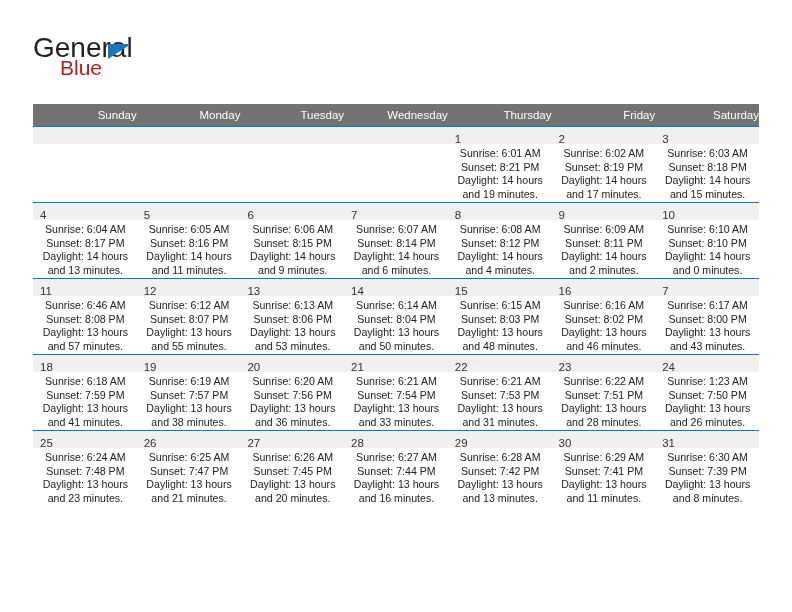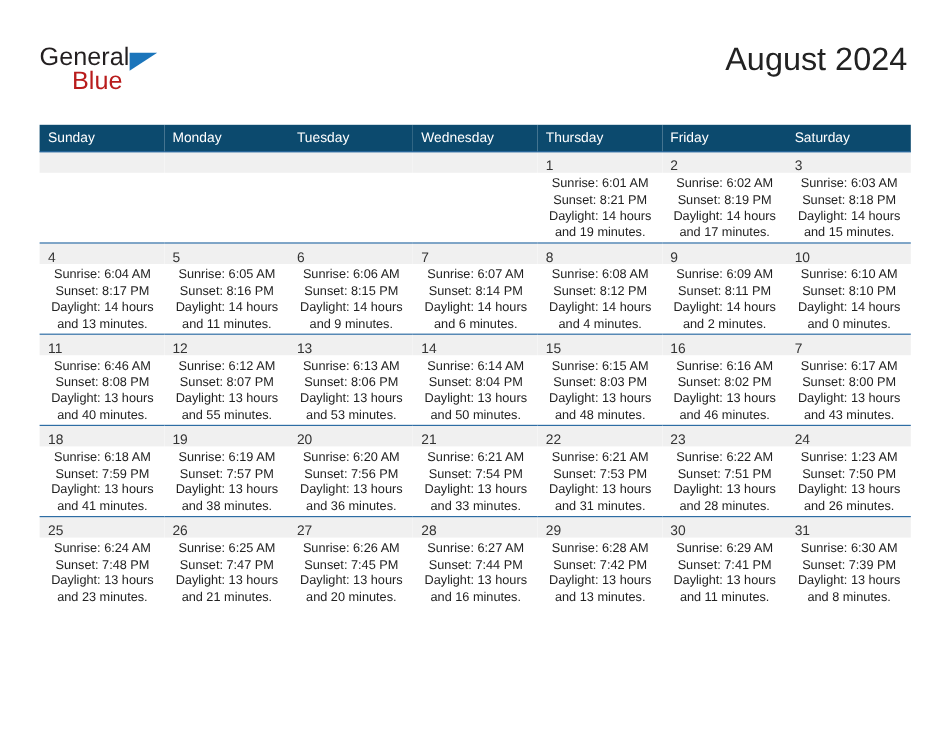--- a/index.html
+++ b/index.html
@@ -33,21 +33,21 @@
     position: absolute;
     left: 33px;
     top: 36px;
     width: 200px;
     height: 50px;
   }
   .brand-general {
     position: absolute;
     left: 0;
     top: 0;
-    font-size: 21px;
+    font-size: 28px;
     letter-spacing: 0px;
     color: #231f20;
     line-height: 24px;
     white-space: nowrap;
   }
   .brand-blue {
     position: absolute;
     left: 27px;
     top: 20px;
     font-size: 21px;
@@ -86,25 +86,25 @@
   
   .calendar {
     position: absolute;
     left: 33px;
     top: 104px;
     width: 726px;
     border-collapse: collapse;
     table-layout: fixed;
   }
   .calendar th {
-    background: #0c4a6e;
+    background: #737373;
     color: #ffffff;
     font-size: 11.5px;
     font-weight: normal;
-    text-align: left;
+    text-align: right;
     padding: 5px 0 5px 7px;
     height: 11px;
     border: none;
     margin-left: 48px;
   }
   .calendar td {
     vertical-align: top;
     padding: 0;
     border: none;
     border-top: 1.6px solid #2e6da4;
@@ -143,21 +143,20 @@
 <body>
 
 <div class="page">
 
   <div class="header">
     <div class="brand">
       <span class="brand-general">General</span>
       <span class="brand-triangle"></span>
       <span class="brand-blue">Blue</span>
     </div>
-    <div class="title">August 2024</div>
   </div>
 
   <table class="calendar">
     <thead>
       <tr>
         <th>Sunday</th>
         <th>Monday</th>
         <th>Tuesday</th>
         <th>Wednesday</th>
         <th>Thursday</th>
@@ -272,21 +271,21 @@
             </div>
           </td>
         </tr>
         <tr class="week">
           <td>
             <div class="daynum-strip"><span class="daynum">11</span></div>
             <div class="cell-body">
               <div class="cell-line">Sunrise: 6:46 AM</div>
               <div class="cell-line">Sunset: 8:08 PM</div>
               <div class="cell-line">Daylight: 13 hours</div>
-              <div class="cell-line">and 40 minutes.</div>
+              <div class="cell-line">and 57 minutes.</div>
             </div>
           </td>
           <td>
             <div class="daynum-strip"><span class="daynum">12</span></div>
             <div class="cell-body">
               <div class="cell-line">Sunrise: 6:12 AM</div>
               <div class="cell-line">Sunset: 8:07 PM</div>
               <div class="cell-line">Daylight: 13 hours</div>
               <div class="cell-line">and 55 minutes.</div>
             </div>

